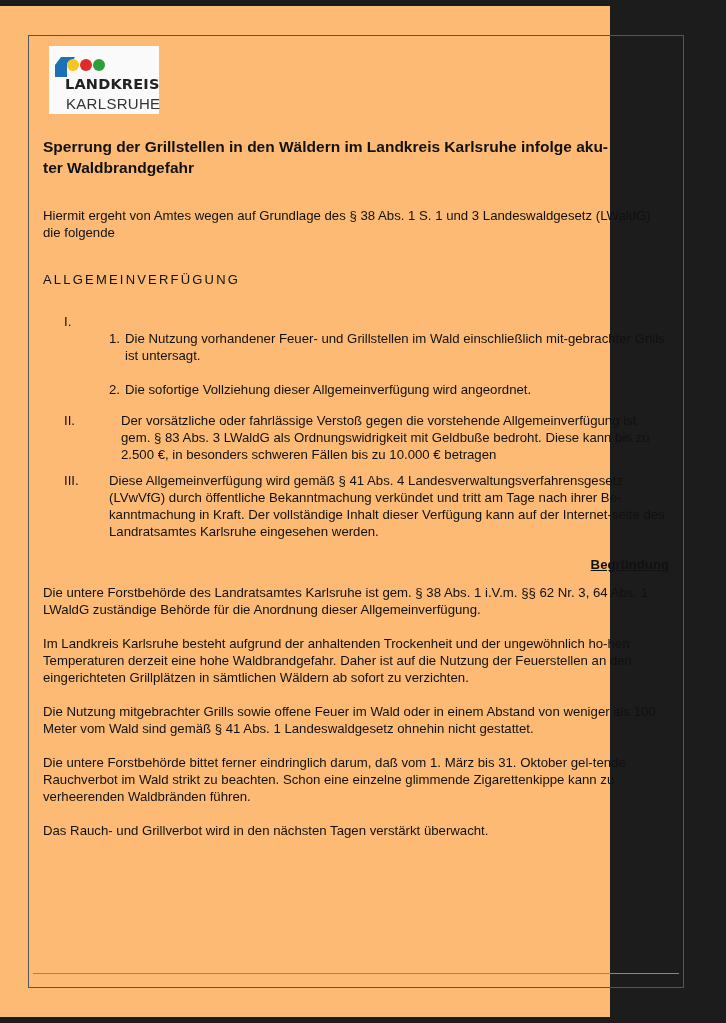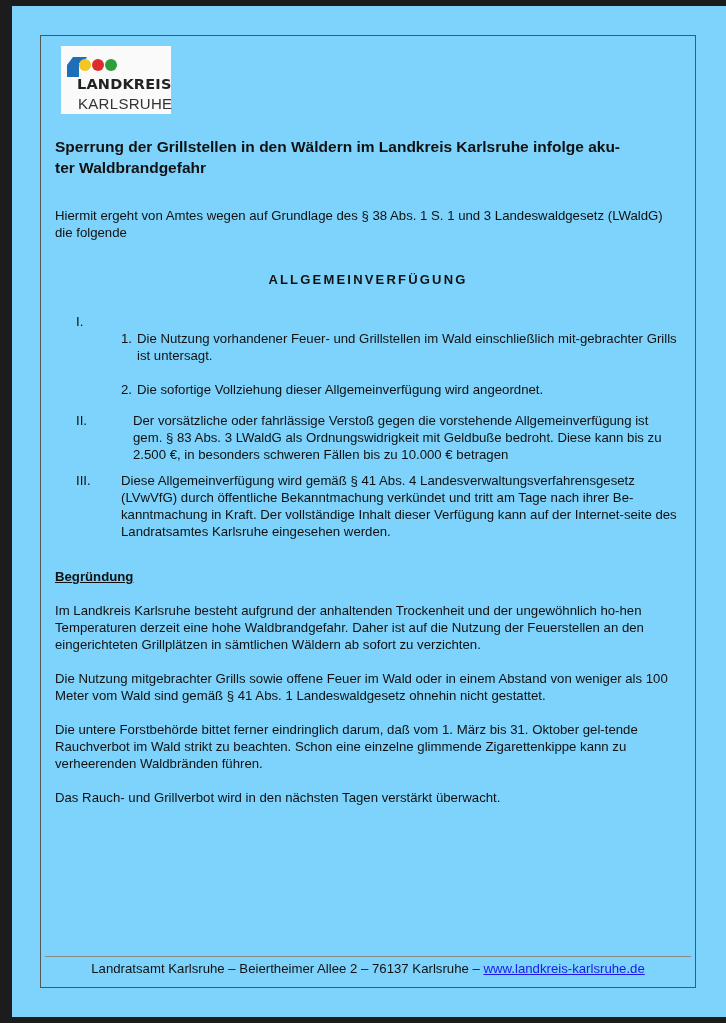--- a/index.html
+++ b/index.html
@@ -1,45 +1,45 @@
 <!DOCTYPE html>
 <html><head>
 <meta charset="utf-8">
 <style>
   html, body { margin: 0; padding: 0; }
   body {
     width: 726px; height: 1023px; background: #1c1c1c; position: relative; overflow: hidden;
     font-family: "Liberation Sans", sans-serif; color: #111;
   }
   .page {
-    position: absolute; left: 12px; top: 6px; width: 714px; height: 1011px; background: #7dd3fc;
+    position: absolute; left: 0; top: 6px; width: 610px; height: 1011px; background: #fdba74;
   }
   .frame {
     position: absolute; left: 28px; top: 29px; width: 656px; height: 953px;
     border: 1.5px solid #555; box-sizing: border-box;
   }
   .logo {
     position: absolute; left: 20px; top: 10px; width: 110px; height: 68px; background: #fafafa;
   }
   .logo svg { position: absolute; left: 4px; top: 7px; }
   .logo .l1 { position: absolute; left: 16px; top: 30px; font-size: 14.5px; font-weight: bold; letter-spacing: 0.2px; color: #222; font-family: "DejaVu Sans", sans-serif; }
   .logo .l2 { position: absolute; left: 17px; top: 49px; font-size: 15px; color: #333; letter-spacing: 0.3px; font-family: Liberation Sans, sans-serif; }
   .content { position: absolute; left: 14px; right: 14px; top: 100px; font-size: 13.2px; line-height: 17px; }
   .title { font-weight: bold; font-size: 15.5px; line-height: 21px; margin: 0; }
   .intro { margin: 29px 0 0 0; }
-  .heading { text-align: center; font-weight: bold; letter-spacing: 2.2px; font-size: 13px; margin: 30px 0 0 0; }
+  .heading { font-weight: normal; letter-spacing: 2.2px; font-size: 13px; margin: 30px 0 0 0; }
   .sec { display: flex; margin-top: 25px; }
   .sec .num { width: 20px; margin-left: 21px; flex: none; }
   .sec .body { margin-left: 25px; flex: 1; }
   .sub { display: flex; margin-top: 17px; }
   .sub .snum { width: 16px; flex: none; }
   .sub .stext { flex: 1; }
   .sec2 { margin-top: 14px; gap: 12px; }
   .sec3 { margin-top: 9px; }
-  .beg { text-align: left; font-weight: bold; text-decoration: underline; margin-top: 28px; }
+  .beg { text-align: right; font-weight: bold; text-decoration: underline; margin-top: 16px; }
   .para { margin: 17px 0 0 0; }
   .para.first { margin-top: 11px; }
   .footer {
     position: absolute; left: 4px; right: 4px; bottom: 10px; border-top: 1px solid #888;
     text-align: center; font-size: 13.2px; line-height: 17px; padding-top: 3px;
   }
   .footer a { color: #1a1aee; text-decoration: underline; }
 </style>
 </head>
 <body>
@@ -84,26 +84,24 @@
         <div class="num">II.</div>
         <div class="body">Der vorsätzliche oder fahrlässige Verstoß gegen die vorstehende Allgemeinverfügung ist gem. § 83 Abs. 3 LWaldG als Ordnungswidrigkeit mit Geldbuße bedroht. Diese kann bis zu 2.500 €, in besonders schweren Fällen bis zu 10.000 € betragen</div>
       </div>
 
       <div class="sec sec3">
         <div class="num">III.</div>
         <div class="body">Diese Allgemeinverfügung wird gemäß § 41 Abs. 4 Landesverwaltungsverfahrensgesetz (LVwVfG) durch öffentliche Bekanntmachung verkündet und tritt am Tage nach ihrer Be-kanntmachung in Kraft. Der vollständige Inhalt dieser Verfügung kann auf der Internet-seite des Landratsamtes Karlsruhe eingesehen werden.</div>
       </div>
 
       <div class="beg">Begründung</div>
+      <p class="para first">Die untere Forstbehörde des Landratsamtes Karlsruhe ist gem. § 38 Abs. 1 i.V.m. §§ 62 Nr. 3, 64 Abs. 1 LWaldG zuständige Behörde für die Anordnung dieser Allgemeinverfügung.</p>
       <p class="para">Im Landkreis Karlsruhe besteht aufgrund der anhaltenden Trockenheit und der ungewöhnlich ho-hen Temperaturen derzeit eine hohe Waldbrandgefahr. Daher ist auf die Nutzung der Feuerstellen an den eingerichteten Grillplätzen in sämtlichen Wäldern ab sofort zu verzichten.</p>
       <p class="para">Die Nutzung mitgebrachter Grills sowie offene Feuer im Wald oder in einem Abstand von weniger als 100 Meter vom Wald sind gemäß § 41 Abs. 1 Landeswaldgesetz ohnehin nicht gestattet.</p>
       <p class="para">Die untere Forstbehörde bittet ferner eindringlich darum, daß vom 1. März bis 31. Oktober gel-tende Rauchverbot im Wald strikt zu beachten. Schon eine einzelne glimmende Zigarettenkippe kann zu verheerenden Waldbränden führen.</p>
       <p class="para">Das Rauch- und Grillverbot wird in den nächsten Tagen verstärkt überwacht.</p>
     </div>
 
     <div class="footer">
-      <div>
-        <span>Landratsamt Karlsruhe – Beiertheimer Allee 2 – 76137 Karlsruhe – </span><a>www.landkreis-karlsruhe.de</a>
-      </div>
     </div>
 
   </div>
 </div>
 
 </body></html>

